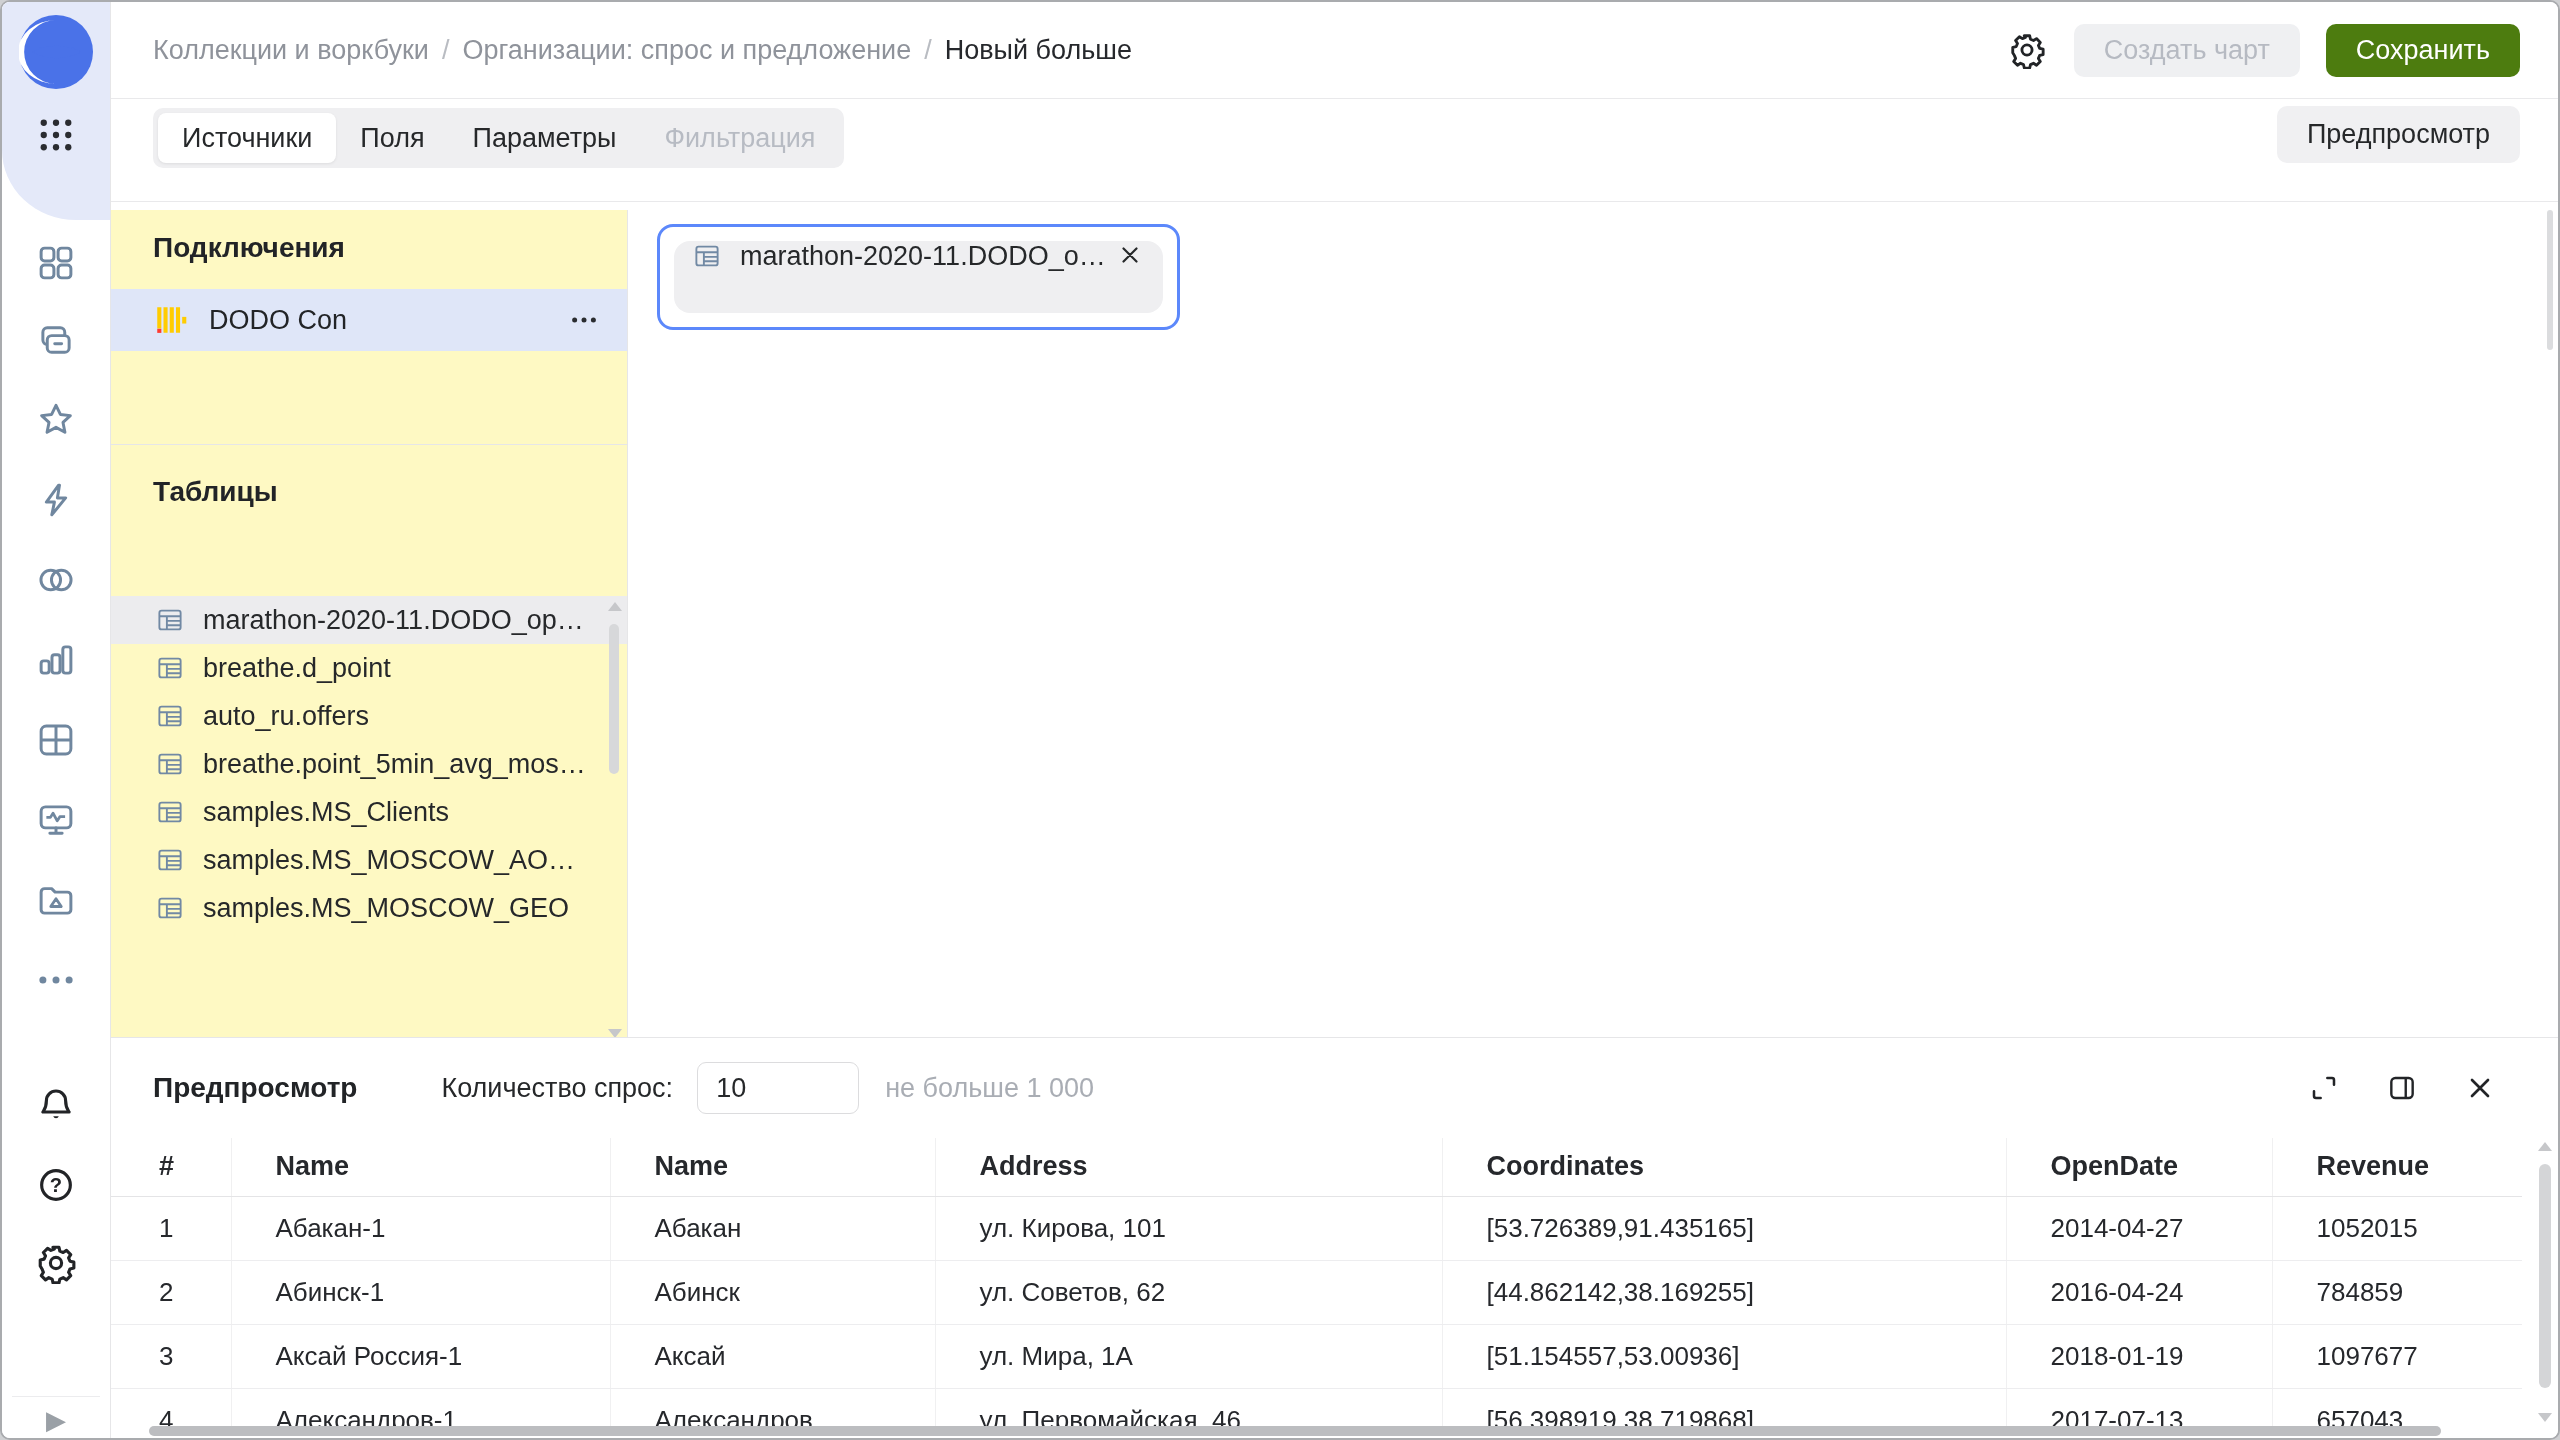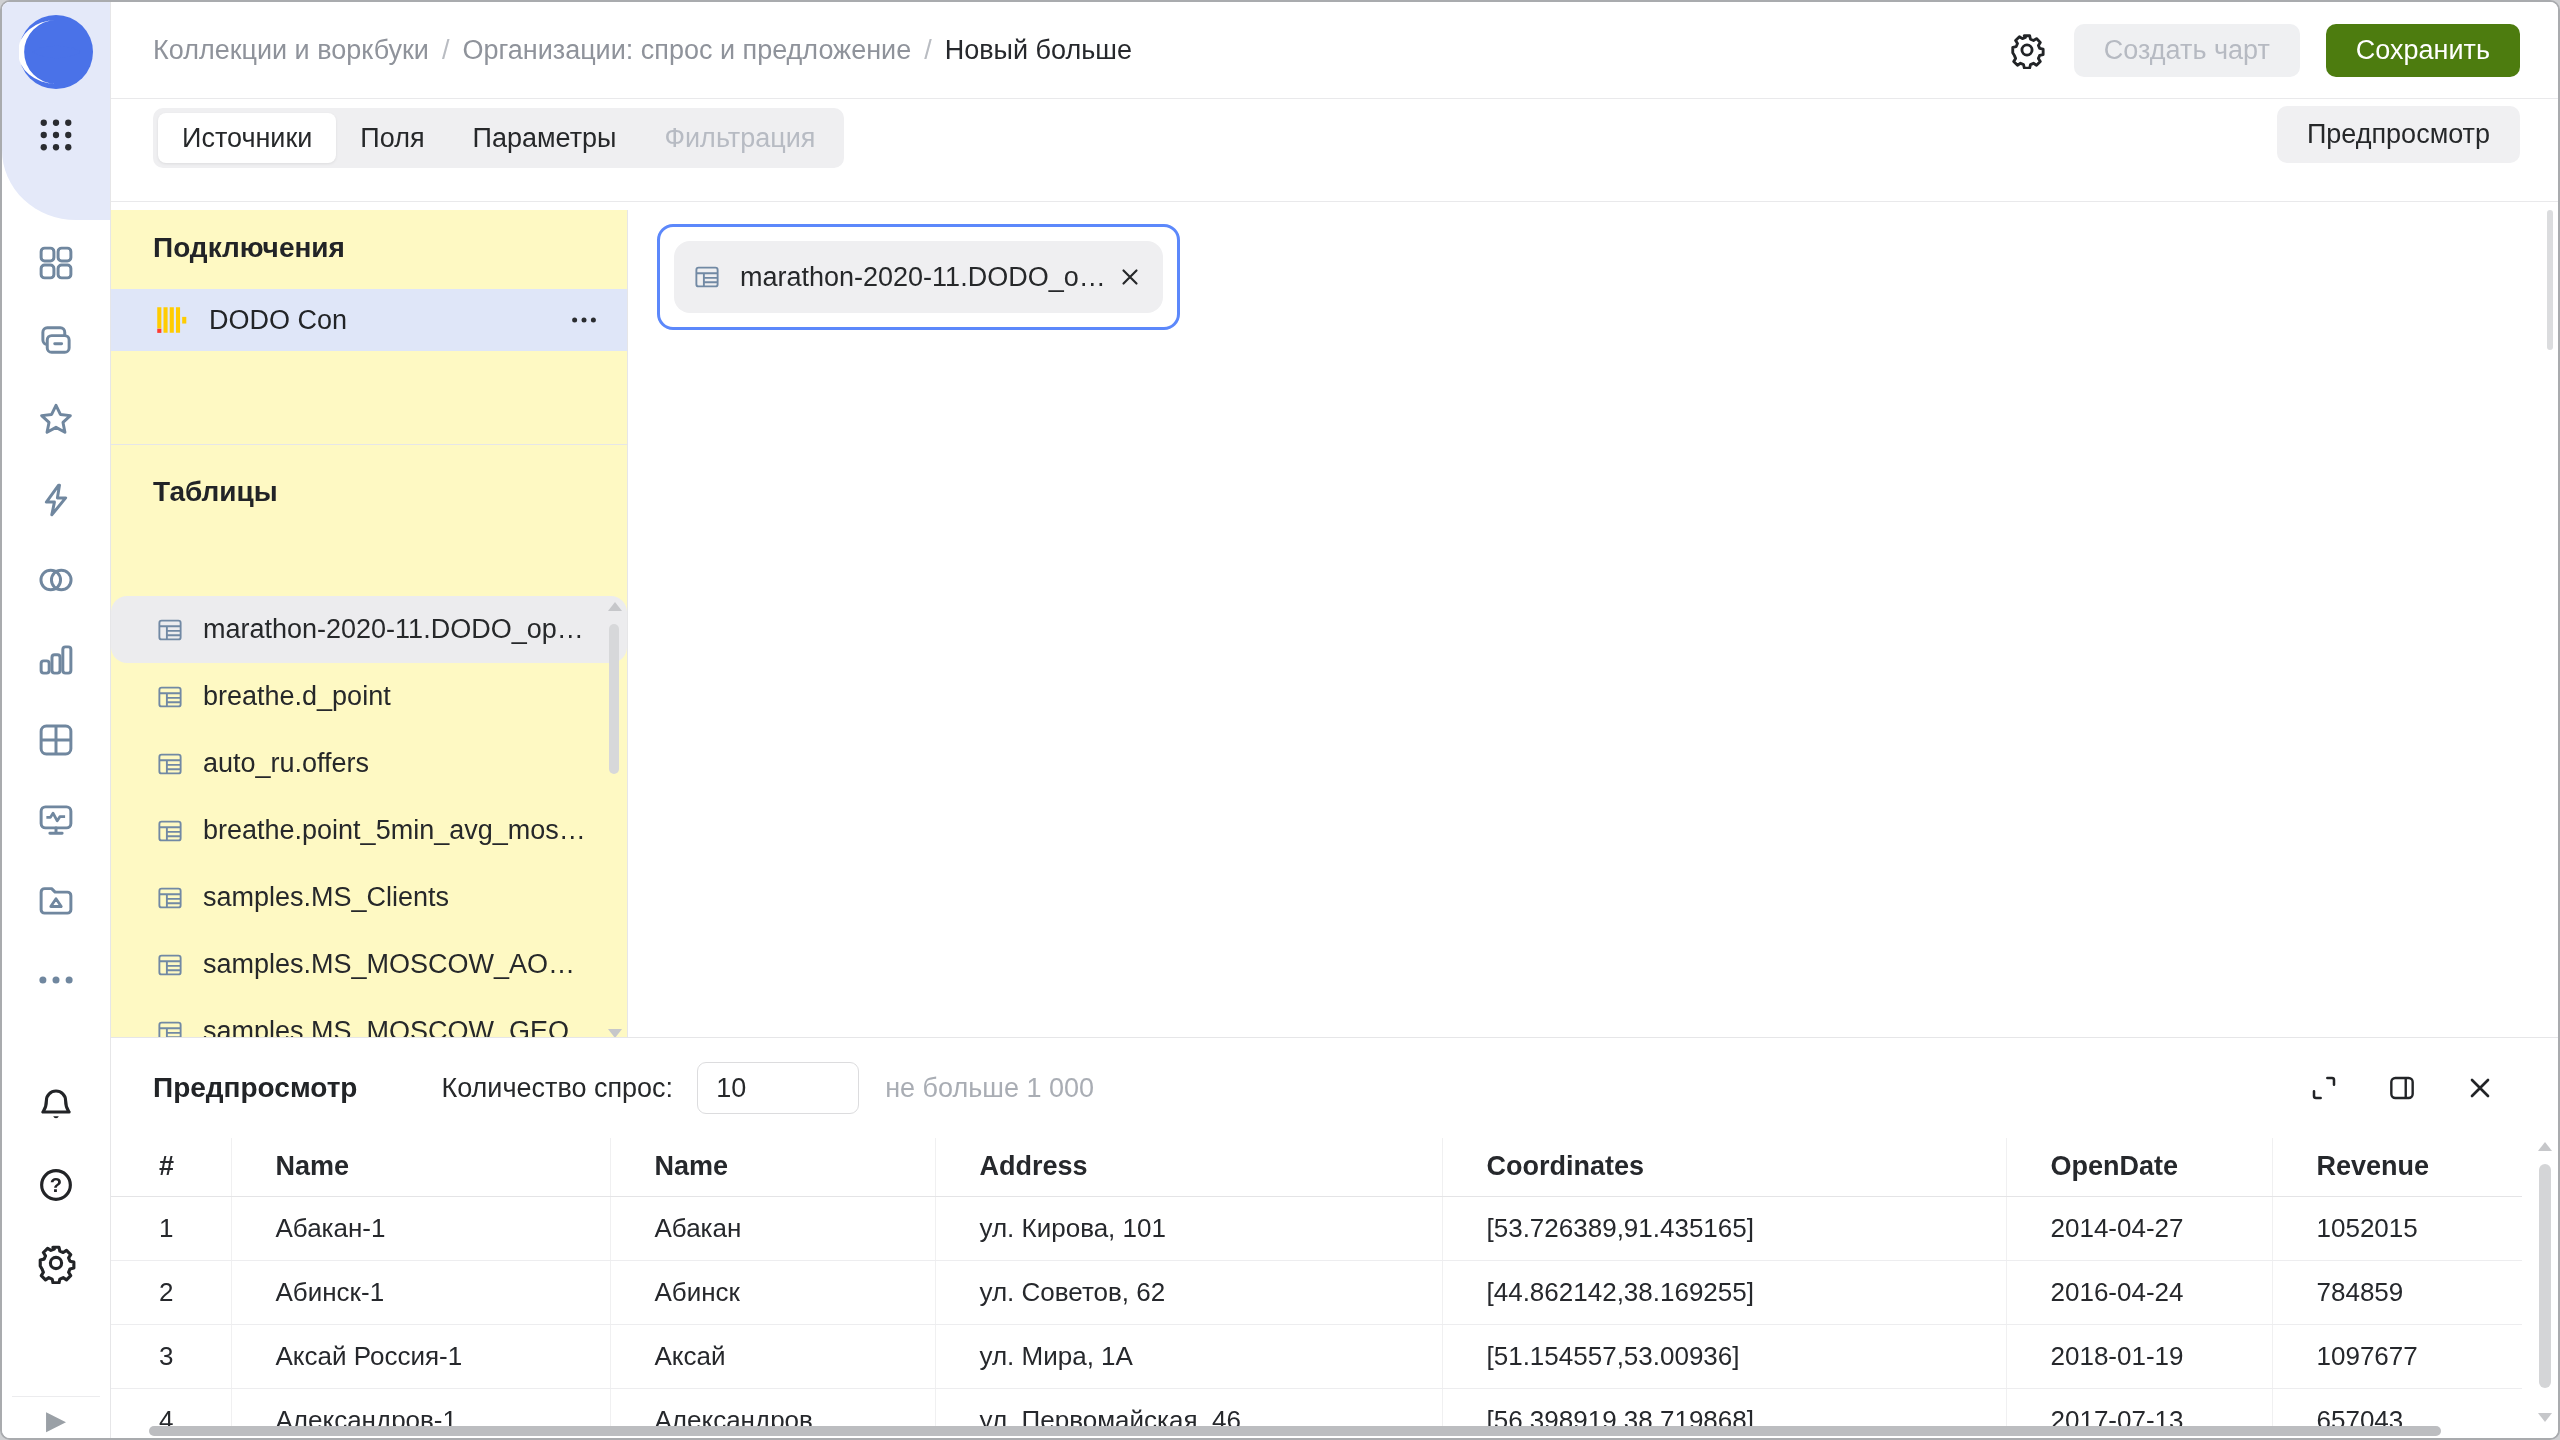--- a/index.html
+++ b/index.html
@@ -61,36 +61,36 @@
   .ch-icon svg { width:34px; height:34px; display:block; }
   .conn-name { font-size:27px; color:#222427; flex:1; }
   .dots-btn { background:none; border:none; cursor:pointer; color:#2a2c30; width:34px; height:34px; padding:0; }
   .dots-btn svg { width:30px; height:30px; display:block; }
   .panel-div { position:absolute; left:0; top:234px; width:100%; border-top:1px solid #e6e6e8; }
   .search { position:absolute; left:43px; top:318px; width:431px; height:52px; border:1px solid #dcdcde;
             border-radius:9px; font-size:27px; padding:0 18px; color:#26282a; outline:none;
             font-family:"Liberation Sans", sans-serif; }
   .search::placeholder { color:#b9bdc5; }
   .tlist { position:absolute; left:0; top:386px; width:100%; list-style:none; }
-  .titem { height:67px; display:flex; align-items:center; padding:0 40px 0 44px; cursor:pointer;border-radius:16px; }
+  .titem { height:48px; display:flex; align-items:center; padding:0 40px 0 44px; cursor:pointer; }
   .titem.selected { background:#ececee; }
   .tico { width:30px; height:30px; margin-right:18px; flex:none; color:#7189a4; }
   .titem span { font-size:27px; color:#26282a; white-space:nowrap; overflow:hidden; text-overflow:ellipsis; }
   .tlist-scroll { position:absolute; right:3px; top:392px; height:436px; width:18px; }
   .tri { position:absolute; left:2px; width:0; height:0; border-left:7px solid transparent; border-right:7px solid transparent; }
   .tri.up { top:0; border-bottom:9px solid #c6c7ca; }
   .tri.down { bottom:0; border-top:9px solid #c6c7ca; }
   .tlist-scroll .thumb { position:absolute; left:3px; top:22px; width:10px; height:150px; background:#d7d8da; border-radius:5px; }
 
   
   .canvas { position:absolute; left:627px; top:200px; right:0; height:835px; background:#fff; }
   .chip { position:absolute; left:28px; top:22px; width:523px; height:106px; border:3px solid #5c88fb;
           border-radius:16px; background:#fff; cursor:grab; }
   .chip-inner { position:absolute; left:14px; right:14px; top:14px; bottom:14px; background:#efeff1;
-                border-radius:16px; display:flex; align-items:center; padding:0 18px; }
+                border-radius:16px; display:flex; align-items:flex-start; padding:0 18px; }
   .chip .tico { color:#7189a4; }
   .chip-label { font-size:27px; color:#26282a; white-space:nowrap; overflow:hidden; flex:1; }
   .chip-close { background:none; border:none; cursor:pointer; color:#26282a; width:28px; height:28px; padding:0; margin-left:12px; flex:none; }
   .chip-close svg { width:26px; height:26px; display:block; }
   .canvas-scroll { position:absolute; right:5px; top:8px; width:6px; height:140px; background:#dbdcde; border-radius:3px; }
 
   
   .preview { position:absolute; left:109px; top:1035px; right:0; bottom:0; background:#fff; border-top:1px solid #e6e6e8; }
   .pv-head { display:flex; align-items:center; height:100px; padding:0 54px 0 42px; }
   .pv-title { font-size:28px; font-weight:bold; color:#222427; }

